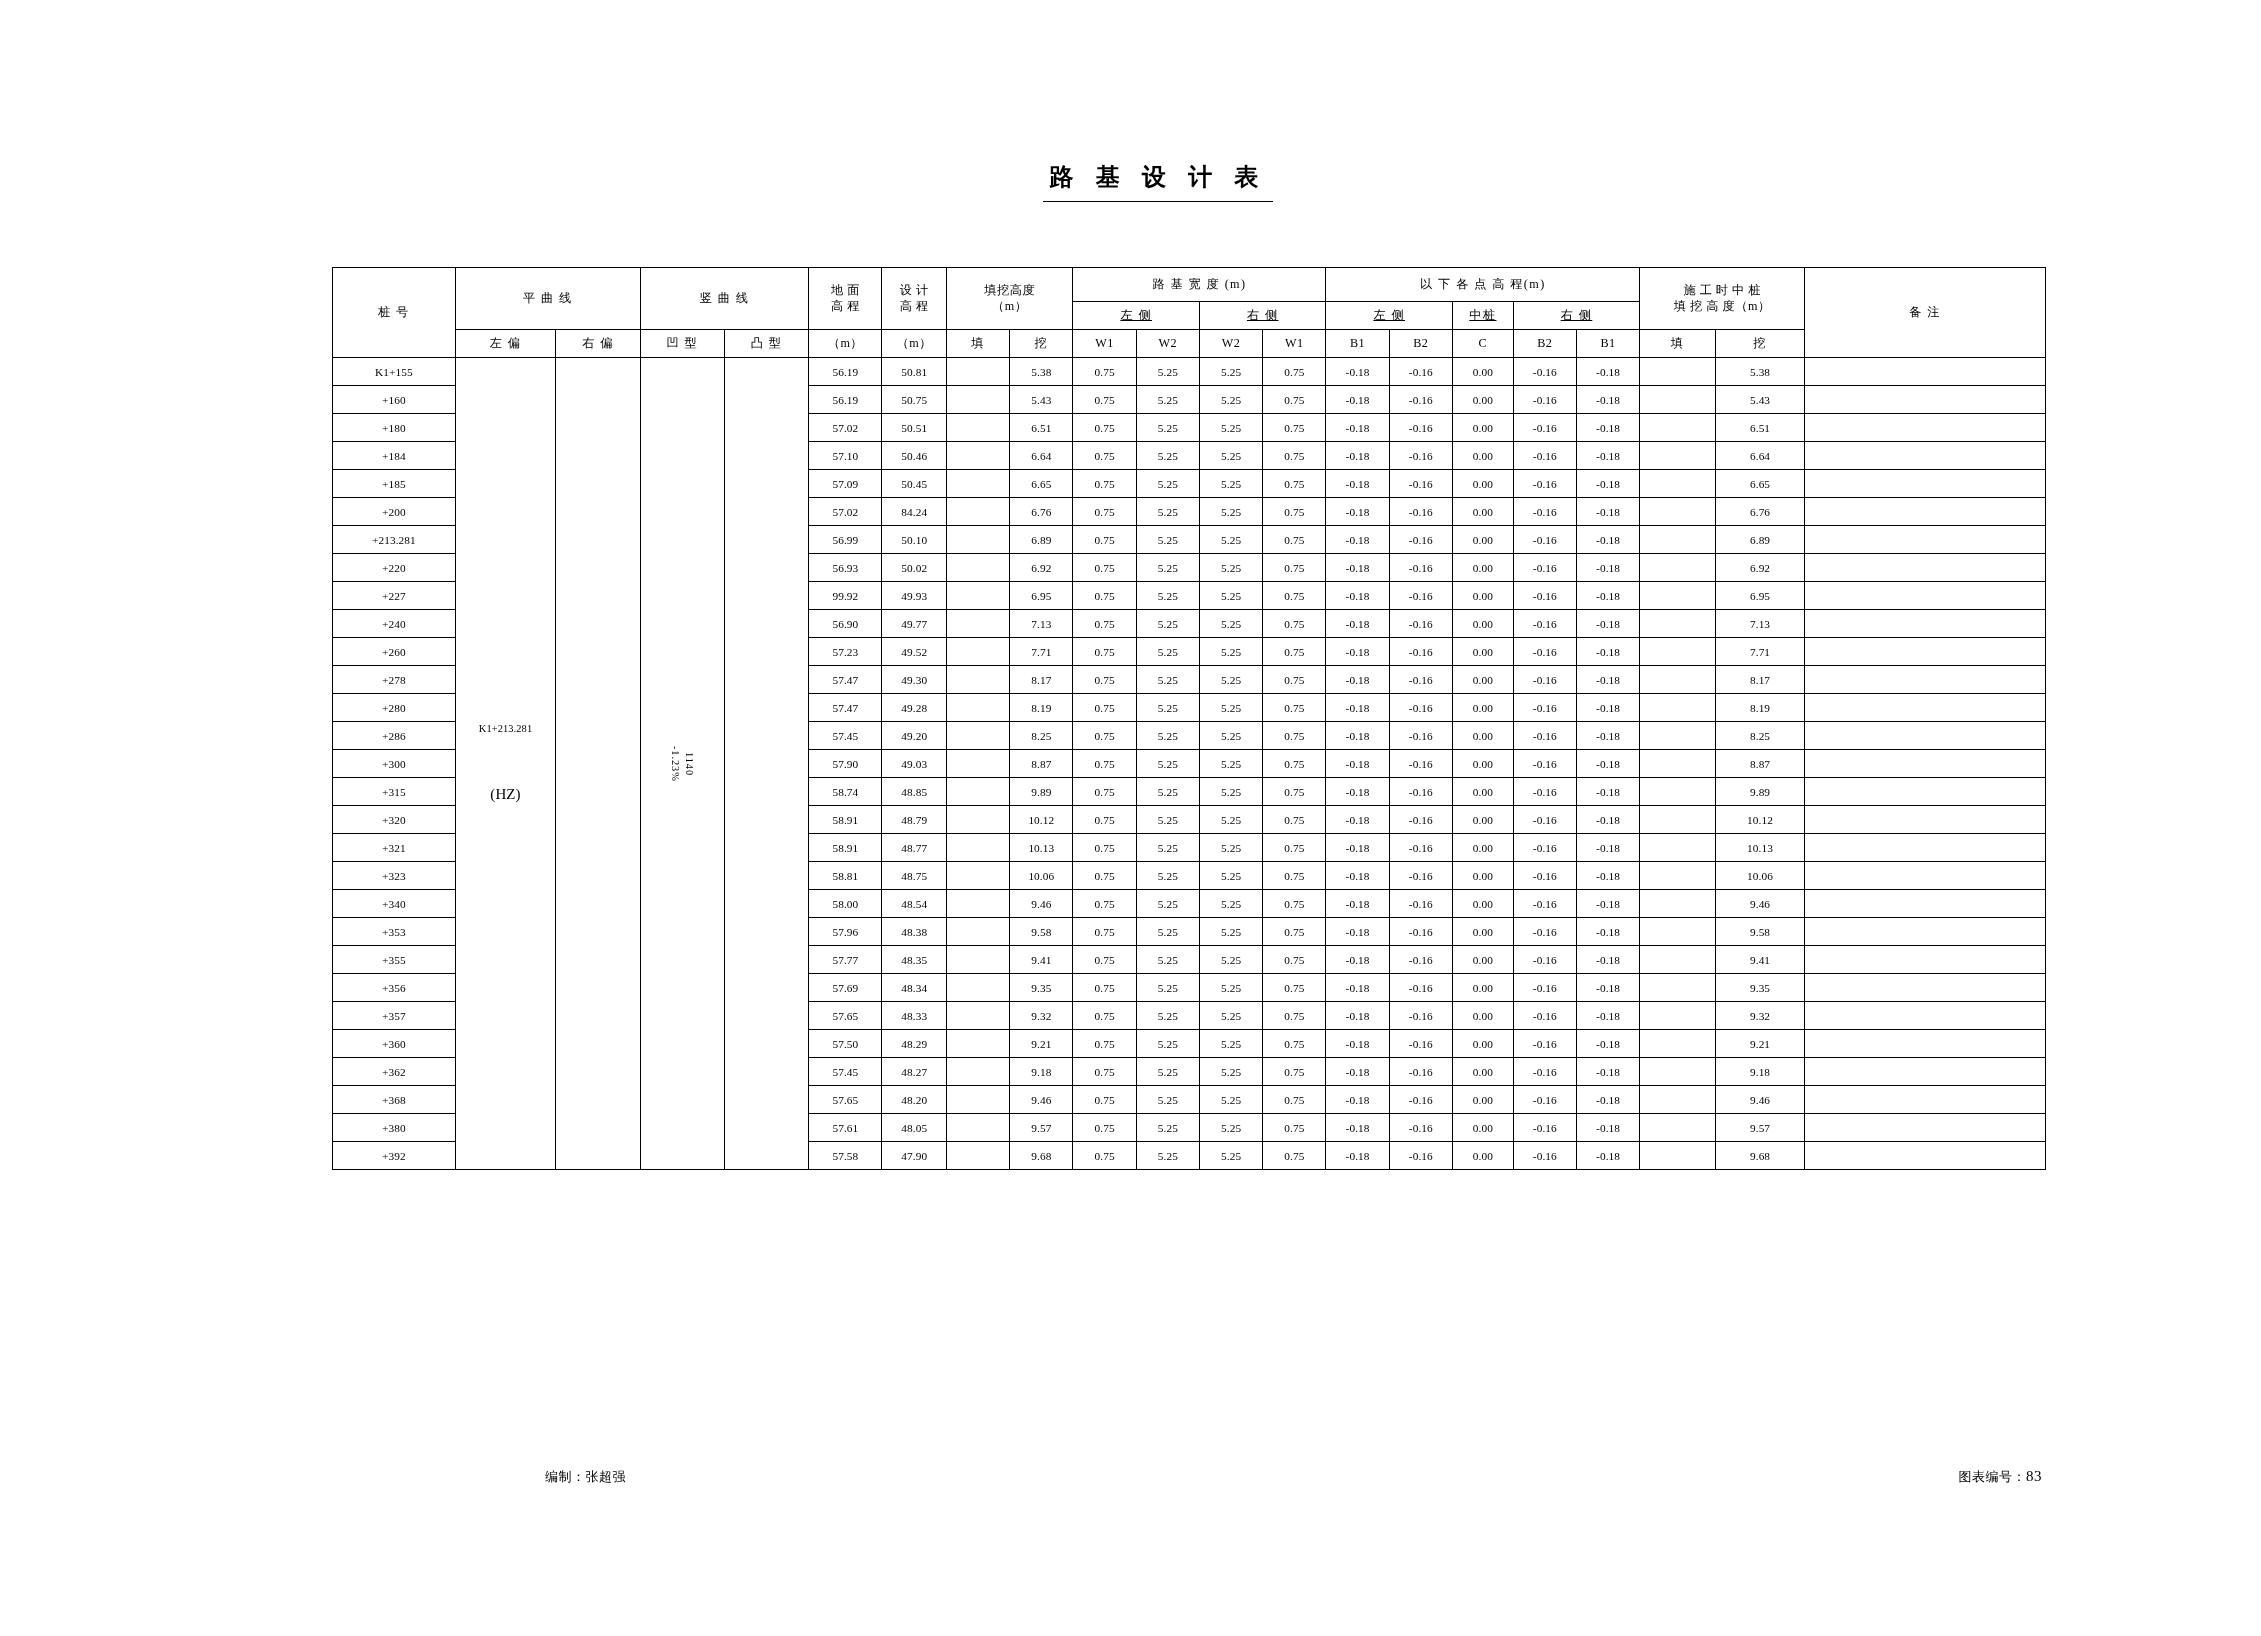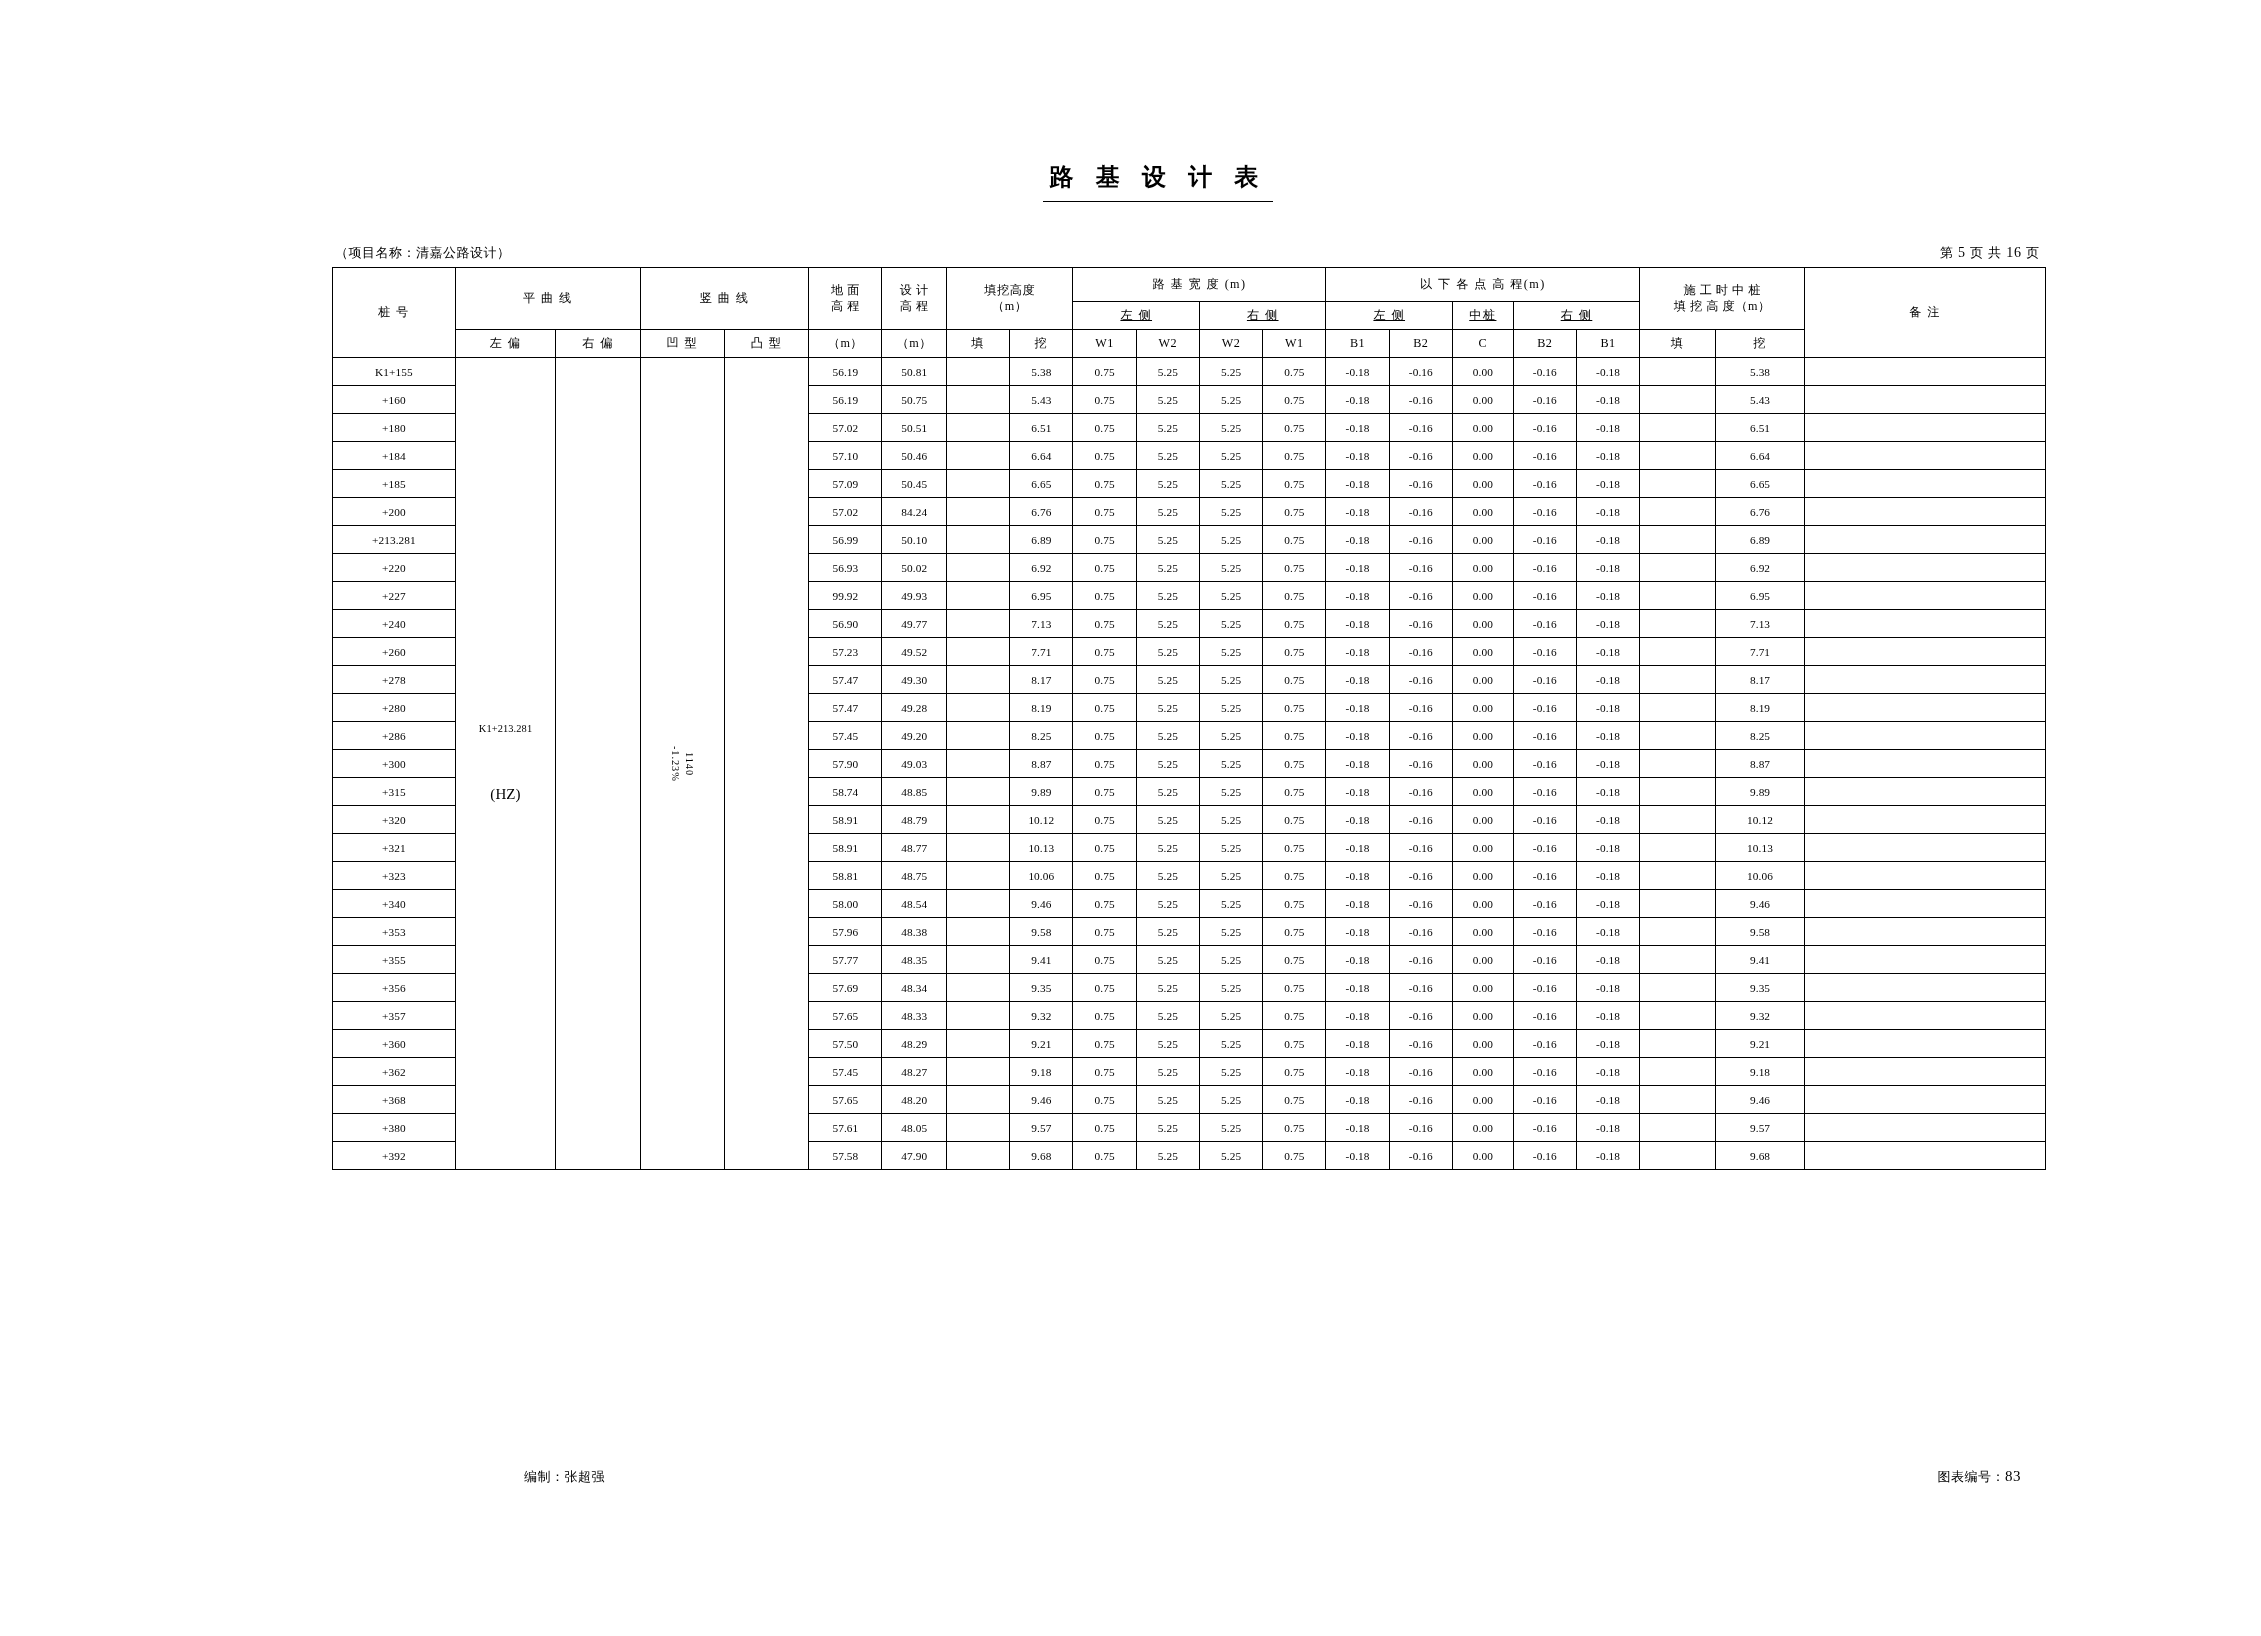--- a/index.html
+++ b/index.html
@@ -116,50 +116,40 @@
   .hz-cell {
     font-size: 10.4px;
     line-height: 1.35;
   }
   .hz-cell .small { font-size: 15px; margin-top: 48px; }
 
   
   .footer {
     position: absolute;
     top: 1468px;
-    left: 316px;
+    left: 337px;
     width: 1705px;
     display: flex;
     justify-content: space-between;
     font-size: 13px;
     font-family: "Liberation Serif", serif;
   }
   .footer .editor { margin-left: 208px; letter-spacing: 0.5px; }
   .footer .chartno { letter-spacing: 0.5px; }
   .footer .chartno .num { font-size: 15px; margin-top: 18px; }
 </style>
 </head>
 <body>
 
 <div class="page">
 
   <div class="title-wrap">
     <div class="doc-title">路 基 设 计 表</div>
   </div>
 
-  <div class="subhead">
-    <div class="proj">（项目名称：清嘉公路设计）</div>
-    <div class="pageno">
-      <span>第</span>
-      <span class="num">5</span>
-      <span>页  共</span>
-      <span class="num">16</span>
-      <span>页</span>
-    </div>
-  </div>
 
   <div class="tbl-wrap">
     <table class="rb">
       <colgroup>
         <col style="width:99px">
         <col style="width:81px">
         <col style="width:68px">
         <col style="width:68px">
         <col style="width:68px">
         <col style="width:59px">

